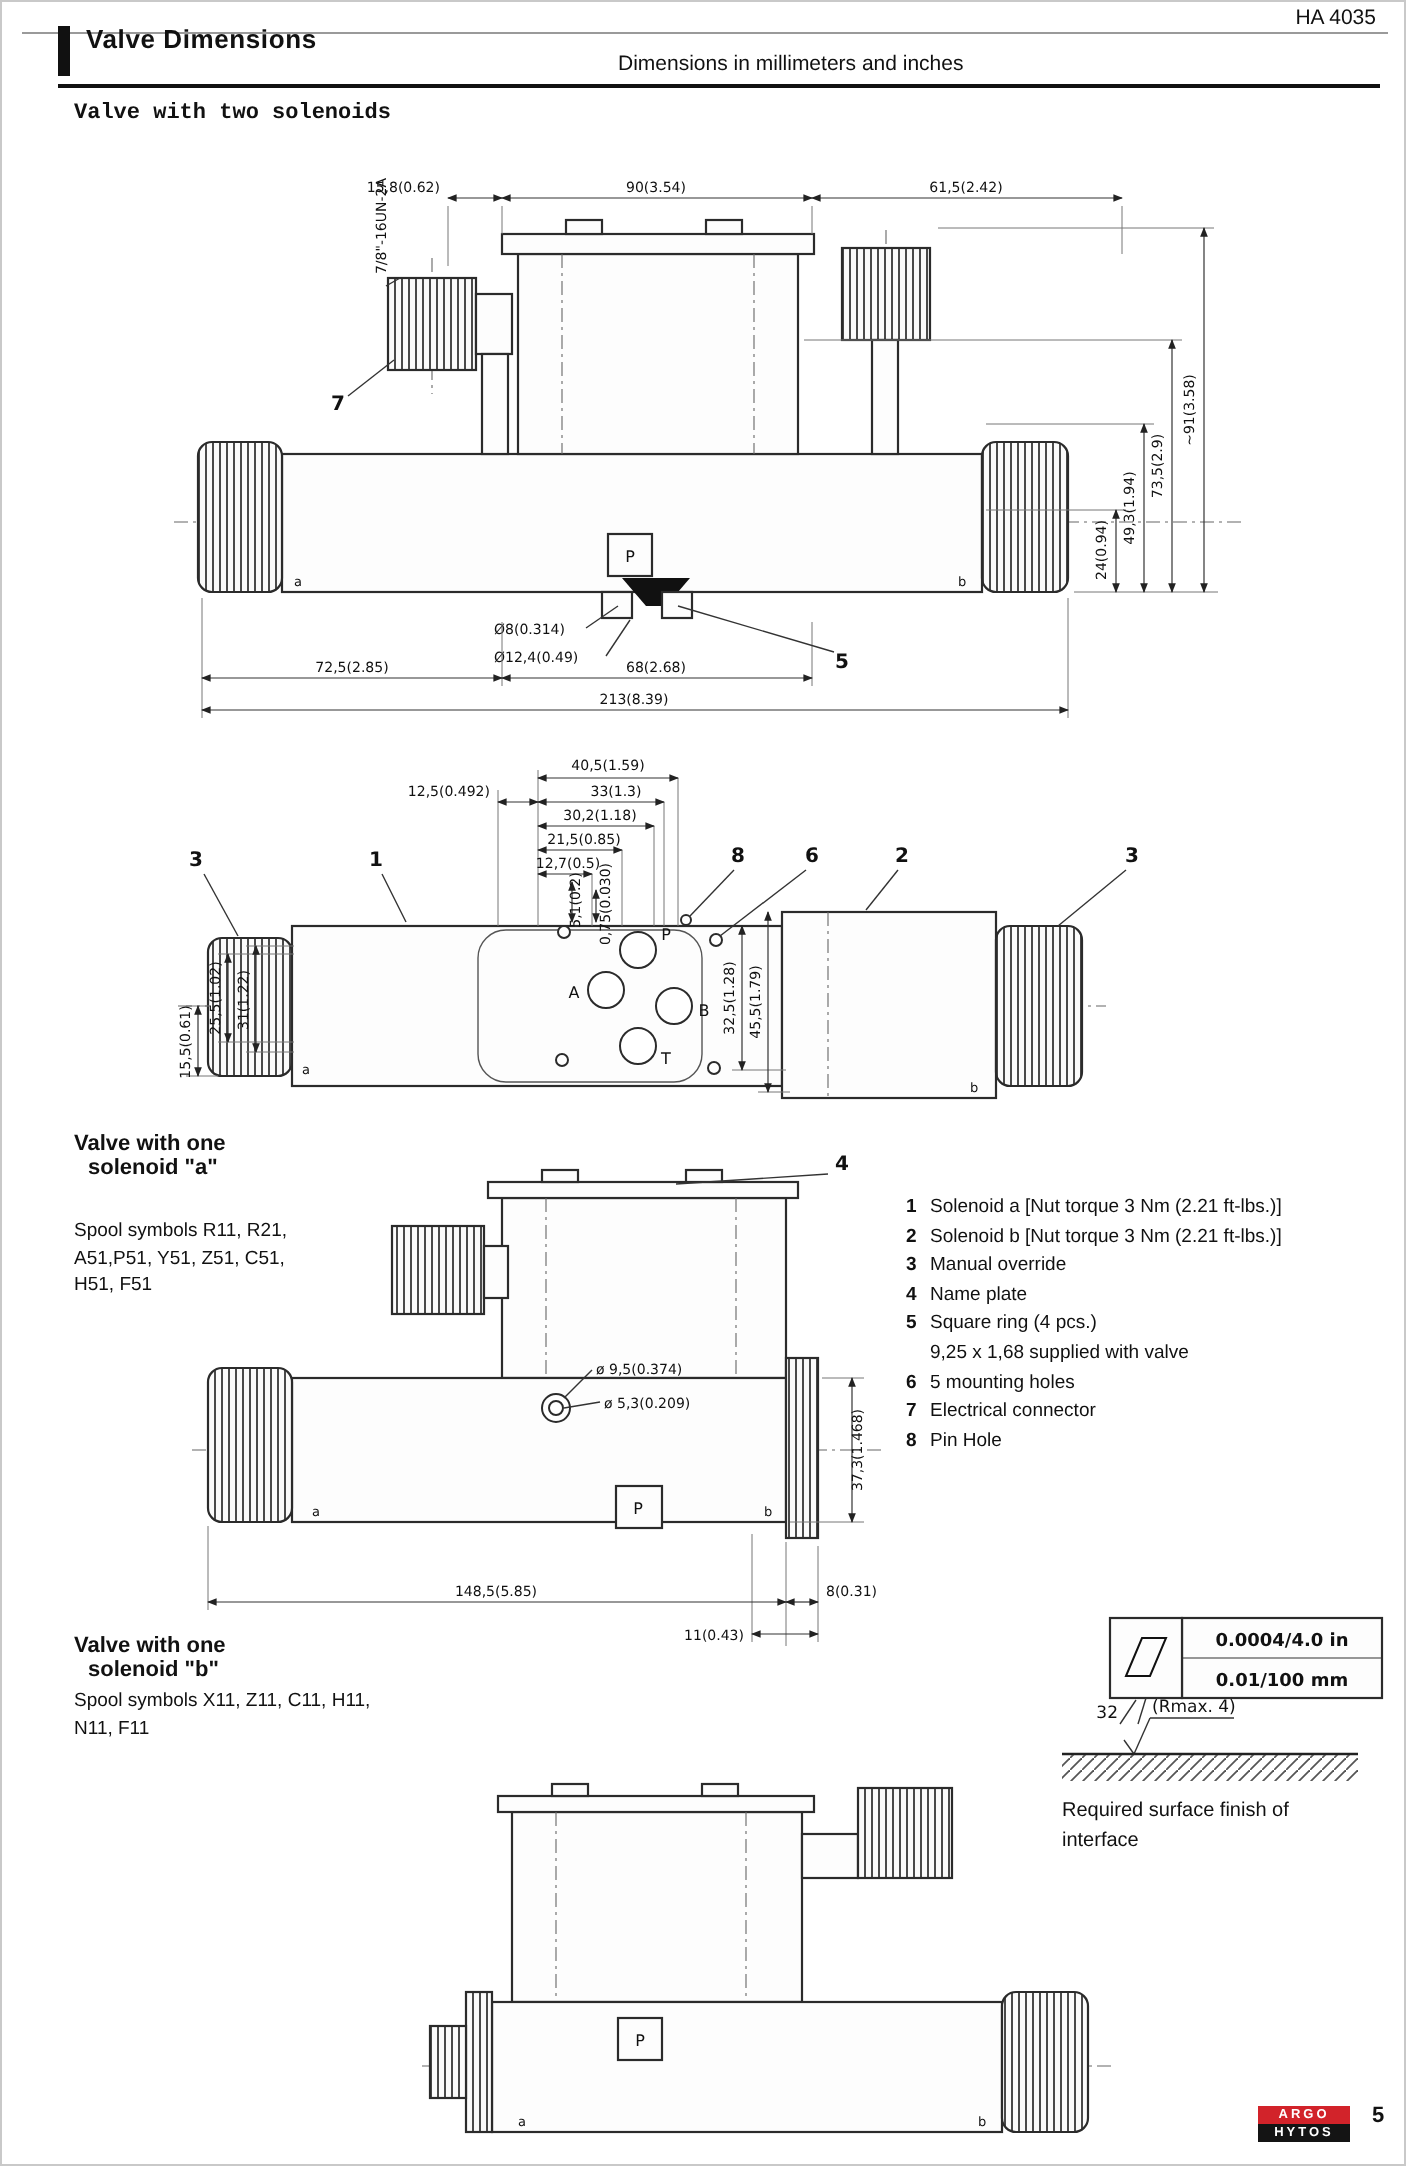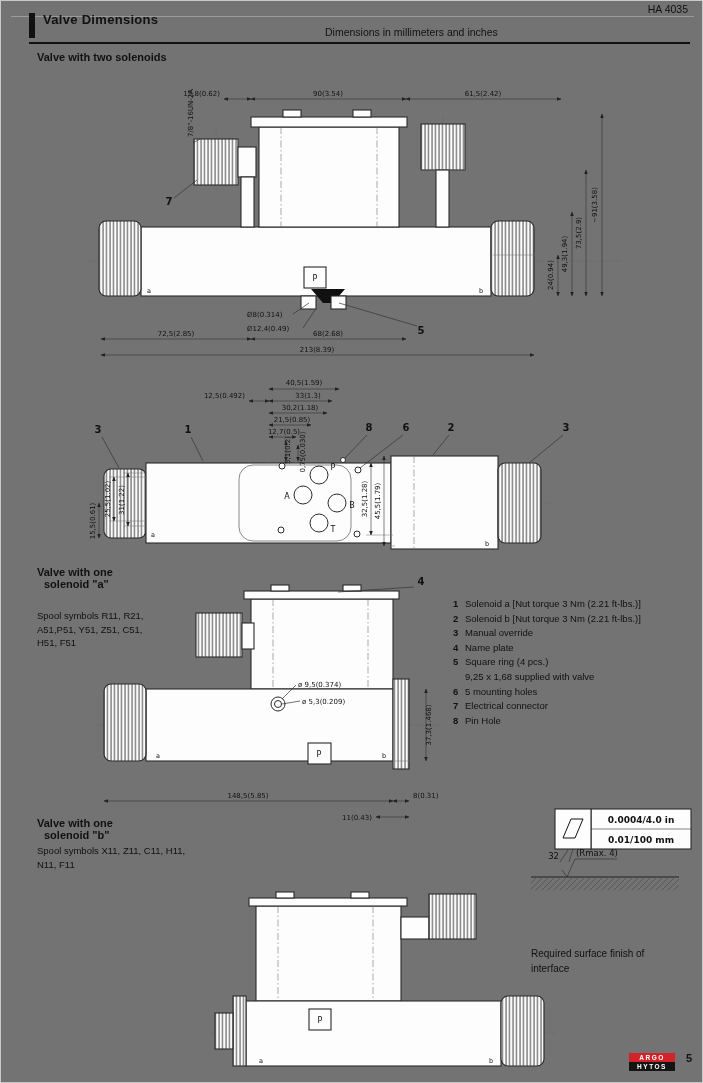--- a/index.html
+++ b/index.html
@@ -1,37 +1,37 @@
 <!DOCTYPE html>
 <html><head>
 <meta charset="utf-8">
 <style>
   * { margin:0; padding:0; box-sizing:border-box; }
   html,body { background:#ececec; }
   body { font-family:"Liberation Sans", sans-serif; color:#111; }
-  #page { position:relative; width:703px; height:1083px; background:#737373;
+  #page { position:relative; width:703px; height:1083px; background:#ffffff;
           border:1px solid #c9c9c9; overflow:hidden; margin:0 auto; }
   .abs { position:absolute; }
 
   .doc-code { top:2px; right:14px; font-size:10.5px; }
   .top-rule { top:15px; left:10px; width:683px; border-top:1px solid #9a9a9a; height:0; }
   .title-bar { left:28px; top:12px; width:6px; height:25px; background:#111; }
   .page-title { left:42px; top:11px; font-size:13px; font-weight:bold; letter-spacing:0.3px; }
-  .subtitle { left:324px; top:25px; font-size:10.5px; }
+  .subtitle { left:308px; top:25px; font-size:10.5px; }
   .main-rule { left:28px; top:41px; width:661px; border-top:2px solid #111; height:0; }
 
   .sec-head { font-size:11px; font-weight:bold; }
   .spool { font-size:9.5px; line-height:13.5px; }
 
   .legend { left:452px; top:596px; width:248px; font-size:9.5px; }
   .lg-row { display:flex; line-height:14.6px; }
   .lg-num { width:12px; font-weight:bold; }
   .lg-txt { flex:1; }
 
-  .note { left:530px; top:897px; font-size:10px; line-height:15px;margin-top:48px; }
+  .note { left:530px; top:897px; font-size:10px; line-height:15px; }
 
   .logo { left:628px; top:1052px; width:46px; }
   .logo div { height:9px; font-size:6.5px; font-weight:bold; color:#fff; text-align:center;
               letter-spacing:1.5px; line-height:9.5px; }
   .logo-argo { background:#d2232a; }
   .logo-hytos { background:#141414; }
   .page-num { left:685px; top:1051px; font-size:11px; font-weight:bold; }
 
   svg { position:absolute; overflow:visible; }
   svg text { font-family:"DejaVu Sans", sans-serif; }
@@ -55,21 +55,21 @@
 
 <div id="page">
 
   <div class="abs doc-code">HA 4035</div>
   <div class="abs top-rule"></div>
   <div class="abs title-bar"></div>
   <div class="abs page-title">Valve Dimensions</div>
   <div class="abs subtitle">Dimensions in millimeters and inches</div>
   <div class="abs main-rule"></div>
 
-  <div class="abs sec-head" style="left:36px; top:50px;">Valve with two solenoids</div>
+  <div class="abs sec-head" style="left:36px; top:50px;font-family:Liberation Mono, monospace;">Valve with two solenoids</div>
 
   <svg style="left:80px; top:66px;" width="548" height="302" viewBox="0 0 548 302">
     <defs>
       <pattern id="ribs" width="3.5" height="8" patternUnits="userSpaceOnUse">
         <rect width="3.5" height="8" fill="#fbfbfb"></rect>
         <line x1="1" y1="0" x2="1" y2="8" stroke="#4a4a4a" stroke-width="1"></line>
       </pattern>
       <pattern id="hatch" width="6" height="6" patternUnits="userSpaceOnUse">
         <line x1="-1" y1="7" x2="7" y2="-1" stroke="#555" stroke-width="0.9"></line>
       </pattern>

